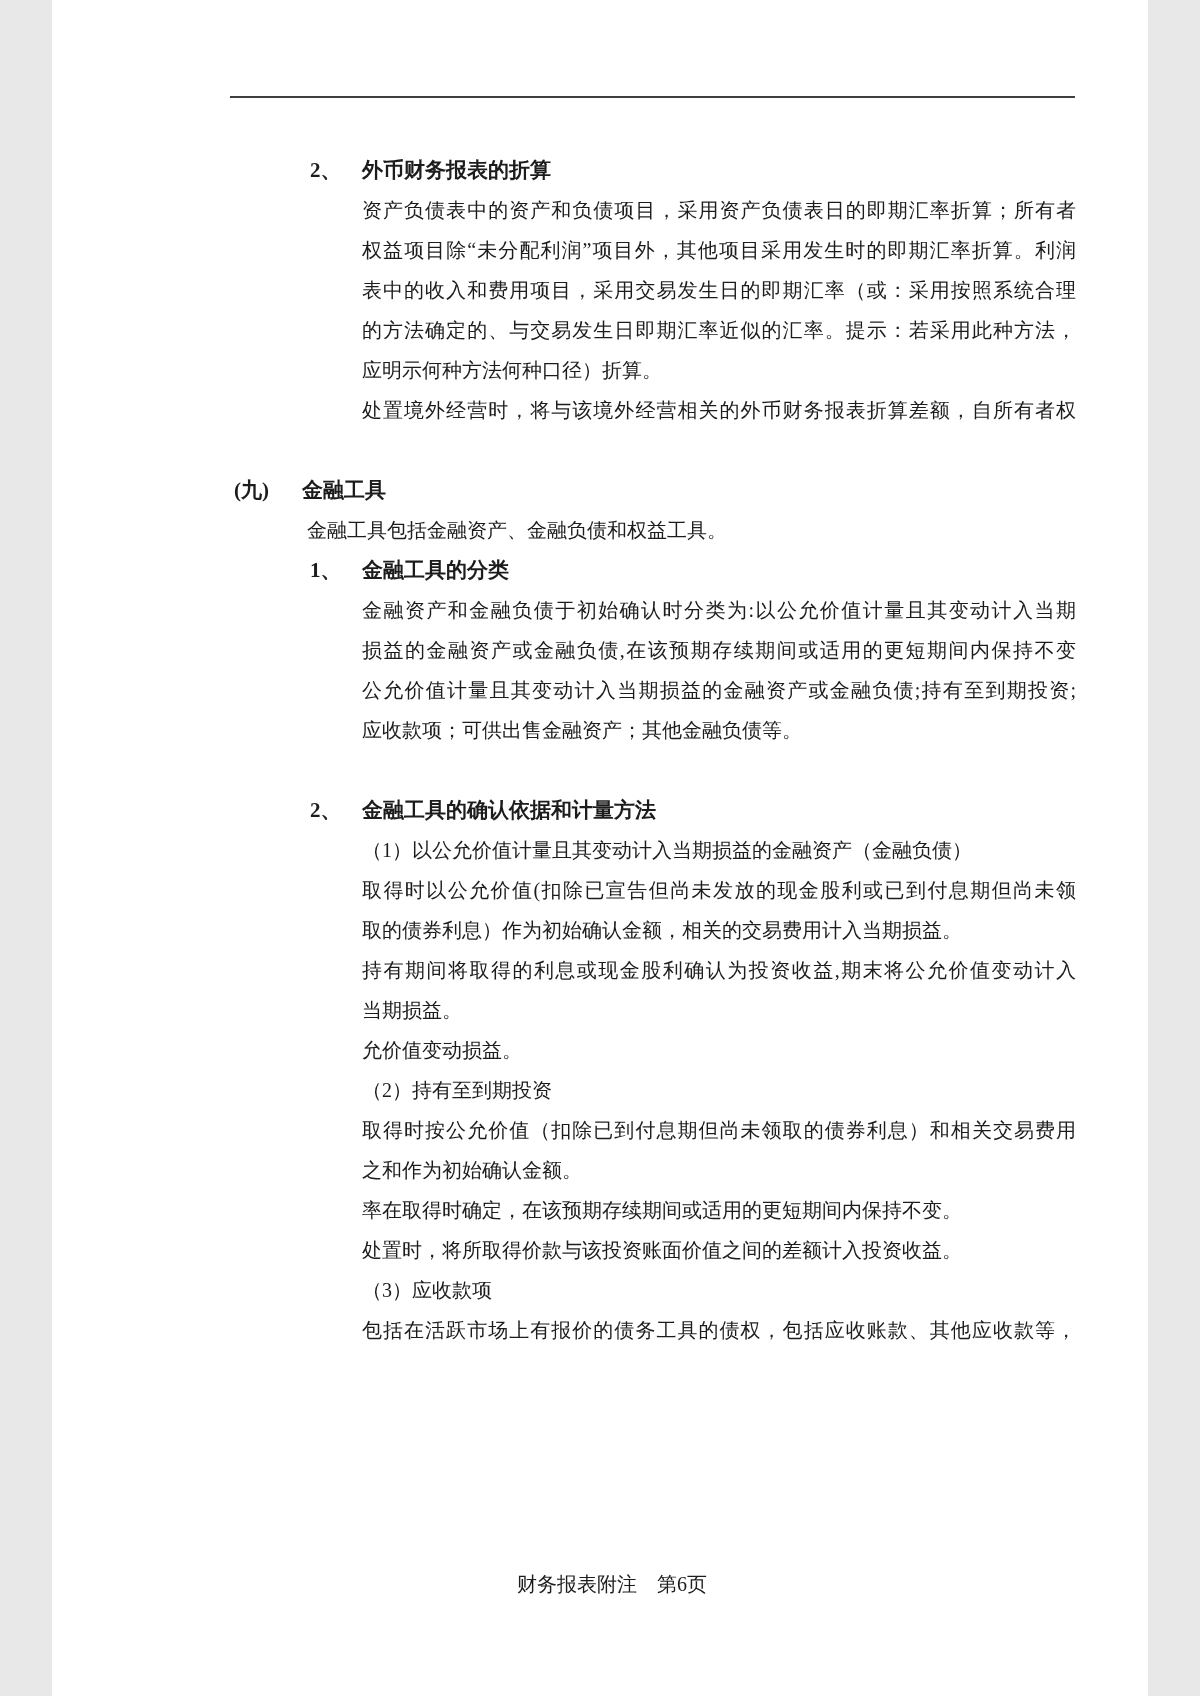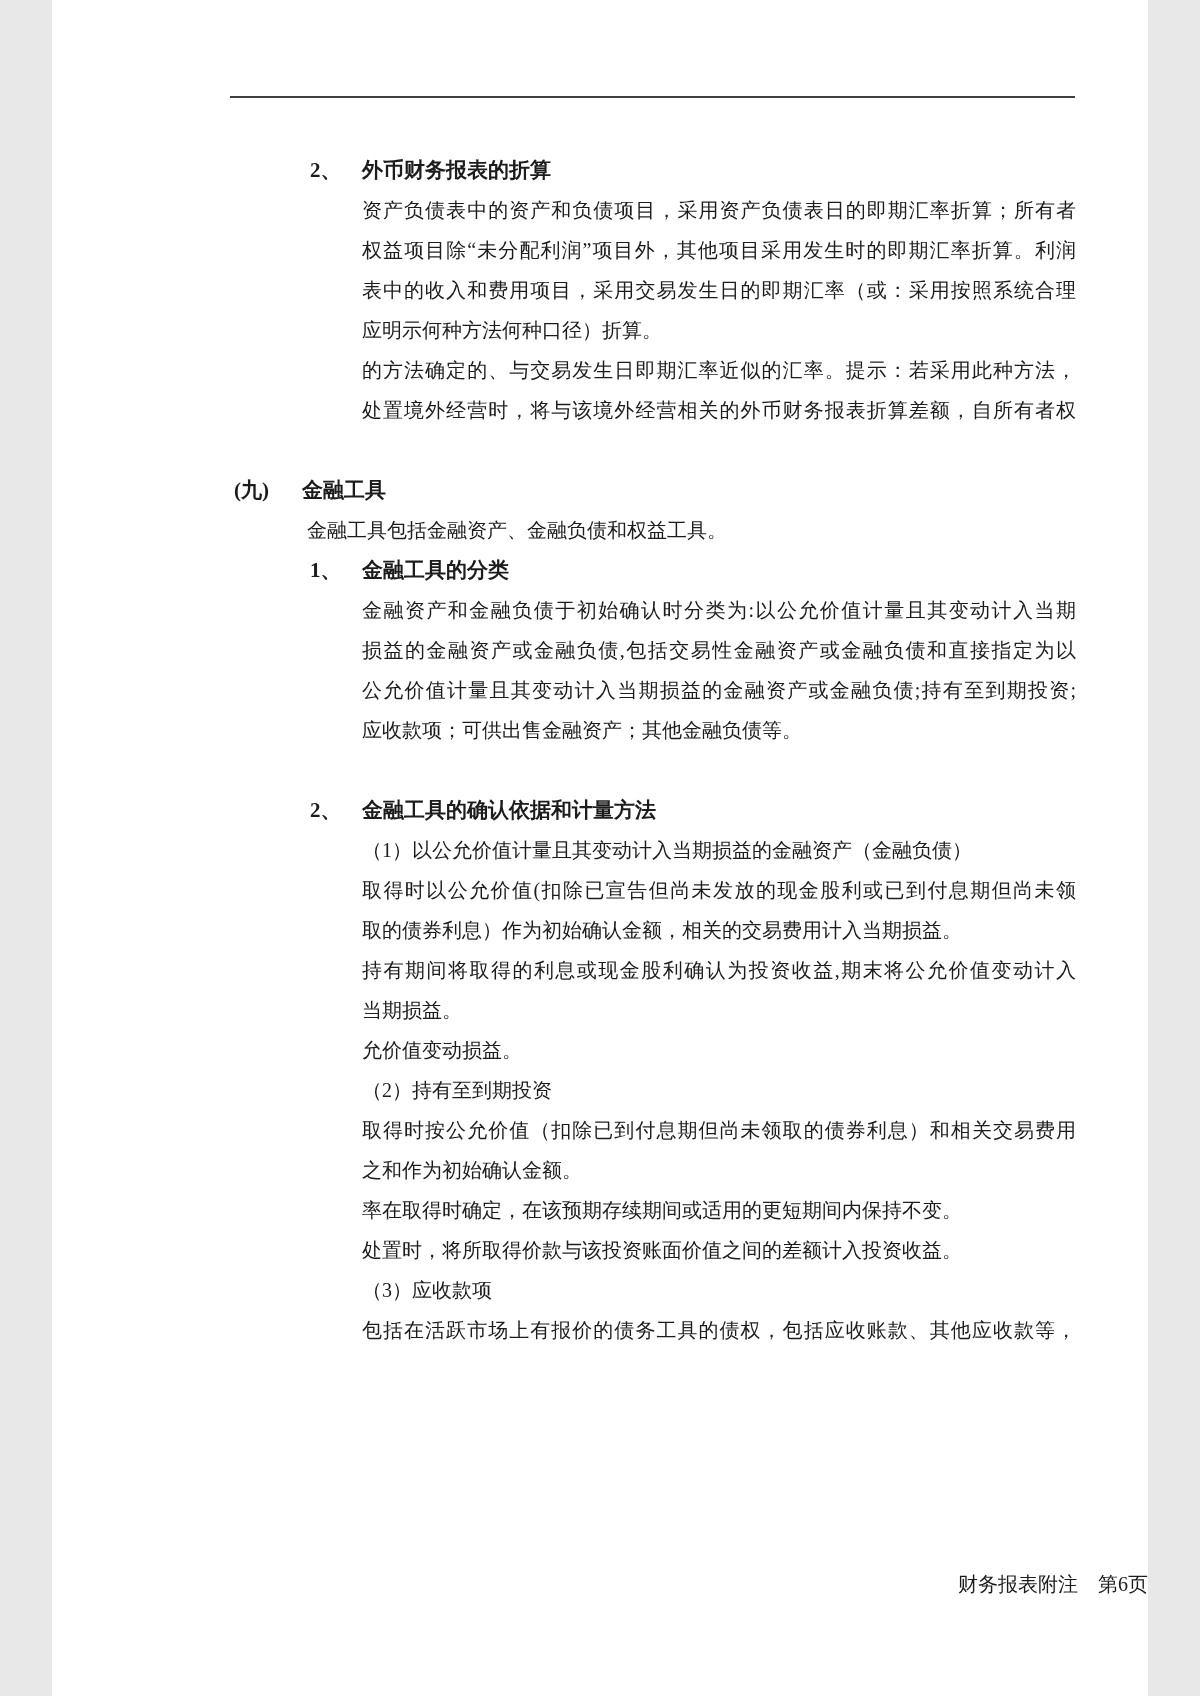--- a/index.html
+++ b/index.html
@@ -51,24 +51,24 @@
   .secrow .num { display: inline-block; width: 68px; }
   .introrow { margin-left: 255px; }
   .para {
     margin-left: 310px;
     width: 714px;
   }
   .j { text-align: justify; text-align-last: justify; }
   .l { text-align: left; text-align-last: left; }
   .footer {
     position: absolute;
-    left: 0;
+    left: 12px;
     top: 1564px;
     width: 100%;
-    text-align: right;
+    text-align: center;
     font-size: 20px;
     line-height: 40px;
     color: #1c1c1c;
   }
 </style>
 </head>
 <body>
 
 <div class="page">
   <div class="rule"></div>
@@ -76,43 +76,43 @@
   <div class="content">
 
     <div class="h2row">
       <span class="num">2、</span><span>外币财务报表的折算</span>
     </div>
 
     <div class="para">
       <div class="line j">资产负债表中的资产和负债项目，采用资产负债表日的即期汇率折算；所有者</div>
       <div class="line j">权益项目除“未分配利润”项目外，其他项目采用发生时的即期汇率折算。利润</div>
       <div class="line j">表中的收入和费用项目，采用交易发生日的即期汇率（或：采用按照系统合理</div>
+      <div class="line j">的方法确定的、与交易发生日即期汇率近似的汇率。提示：若采用此种方法，</div>
       <div class="line l">应明示何种方法何种口径）折算。</div>
-      <div class="line j">的方法确定的、与交易发生日即期汇率近似的汇率。提示：若采用此种方法，</div>
     </div>
 
     <div class="para">
       <div class="line j">处置境外经营时，将与该境外经营相关的外币财务报表折算差额，自所有者权</div>
     </div>
 
     <div class="spacer"></div>
 
     <div class="secrow">
       <span class="num">(九)</span><span>金融工具</span>
     </div>
 
     <div class="line l introrow">金融工具包括金融资产、金融负债和权益工具。</div>
 
     <div class="h2row">
       <span class="num">1、</span><span>金融工具的分类</span>
     </div>
 
     <div class="para">
       <div class="line j">金融资产和金融负债于初始确认时分类为:以公允价值计量且其变动计入当期</div>
-      <div class="line j">损益的金融资产或金融负债,包括交易性金融资产或金融负债和直接指定为以</div>
+      <div class="line j">损益的金融资产或金融负债,在该预期存续期间或适用的更短期间内保持不变</div>
       <div class="line j">公允价值计量且其变动计入当期损益的金融资产或金融负债;持有至到期投资;</div>
       <div class="line l">应收款项；可供出售金融资产；其他金融负债等。</div>
     </div>
 
     <div class="spacer"></div>
 
     <div class="h2row">
       <span class="num">2、</span><span>金融工具的确认依据和计量方法</span>
     </div>
 

